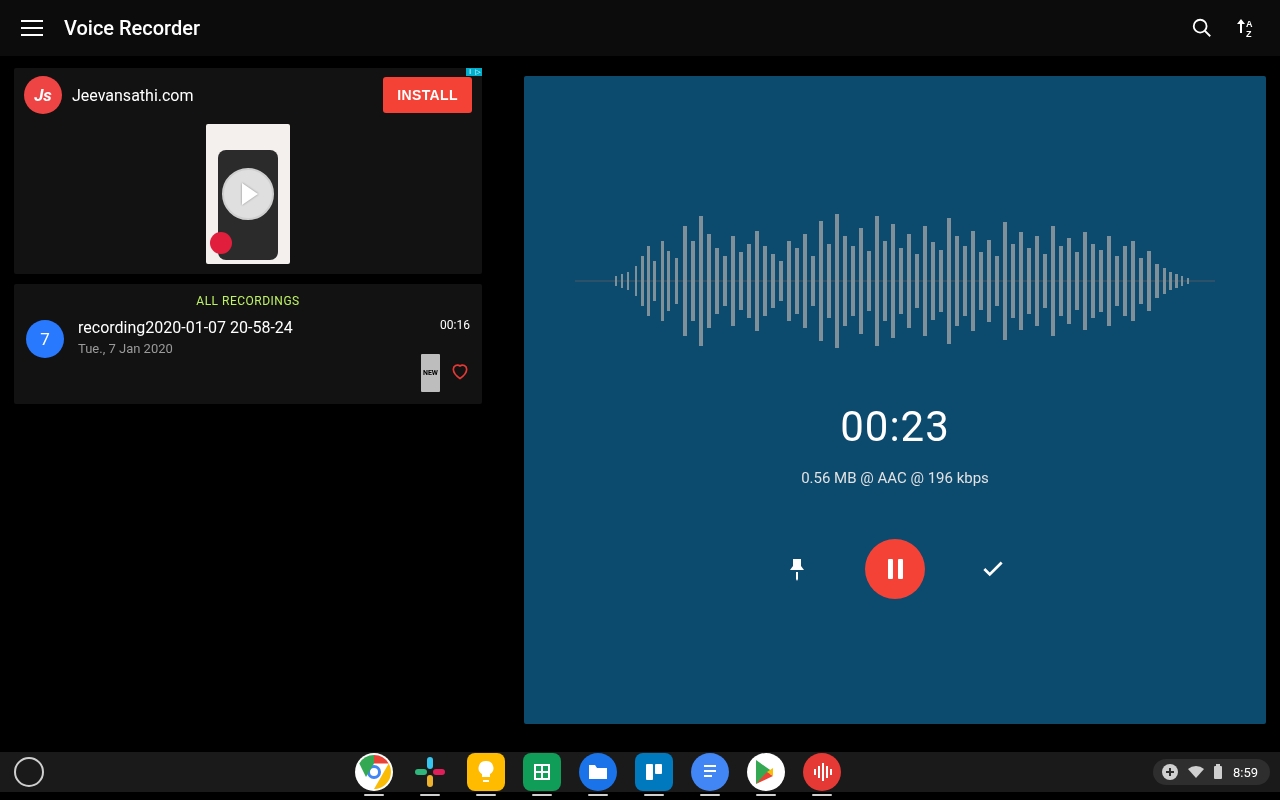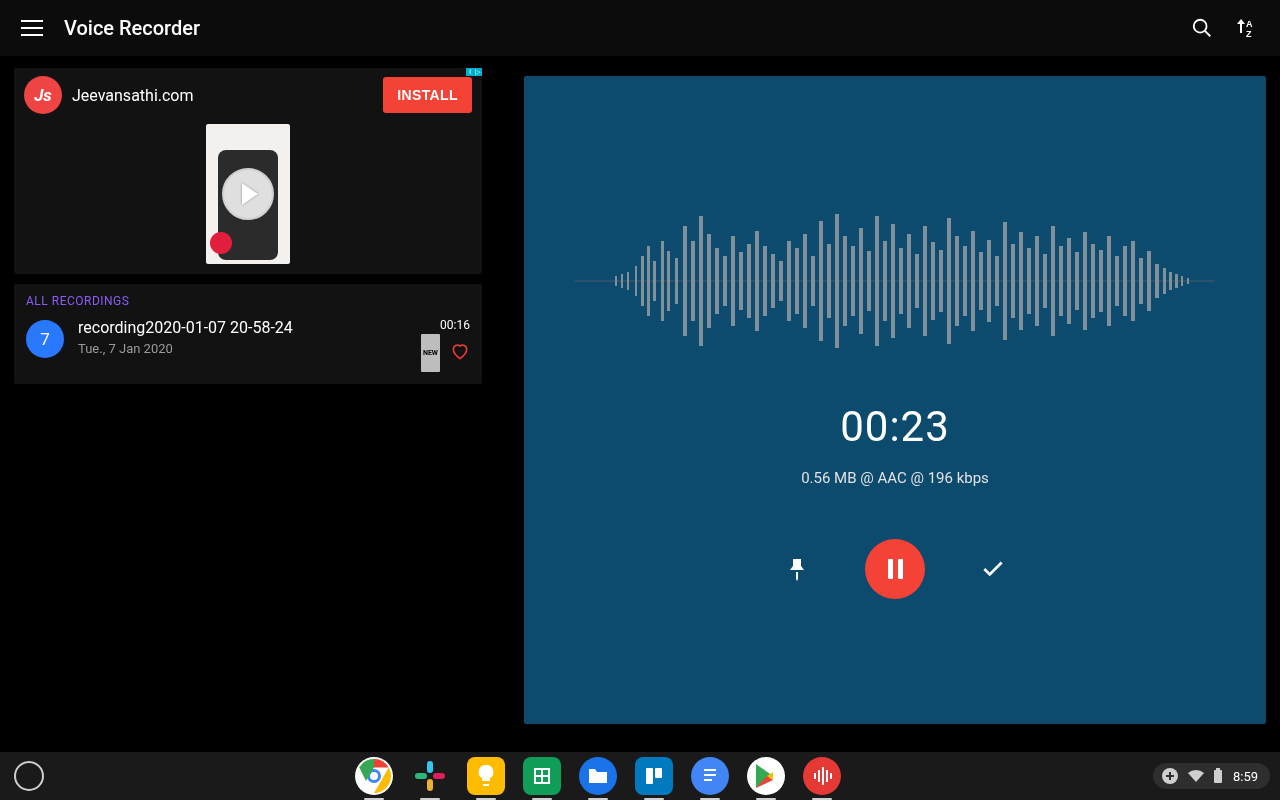--- a/index.html
+++ b/index.html
@@ -19,43 +19,43 @@
   .ad-row { display:flex; align-items:center; gap:10px; }
   .ad-logo { width:38px; height:38px; border-radius:50%; background:#ef4444; display:flex; align-items:center; justify-content:center; font-style:italic; font-weight:700; font-size:17px; color:#fff; }
   .ad-name { font-size:16px; color:#fff; }
   .ad-install { margin-left:auto; background:#f44336; color:#fff; font-weight:600; font-size:14px; letter-spacing:0.4px; padding:10px 14px; border:none; border-radius:3px; cursor:pointer; }
   .ad-media { margin:10px auto 0 auto; width:84px; height:140px; background:#f3f0ee; border-radius:2px; position:relative; display:flex; align-items:center; justify-content:center; }
   .ad-media .phone { position:absolute; top:26px; width:60px; height:110px; background:#2b2b2b; border-radius:8px; }
   .ad-media .playcircle { position:relative; width:52px; height:52px; border-radius:50%; background:rgba(255,255,255,0.85); display:flex; align-items:center; justify-content:center; border:2px solid #cfcfcf; }
   .ad-media .tri { width:0; height:0; border-left:16px solid #fff; border-top:11px solid transparent; border-bottom:11px solid transparent; margin-left:4px; filter:drop-shadow(0 0 1px #888);}
   .ad-media .dot { position:absolute; left:4px; bottom:10px; width:22px; height:22px; border-radius:50%; background:#e11e3c; }
   .list-card { background:#121212; border-radius:2px; padding:10px 12px 12px 12px; }
-  .list-header { color:#8b5cf6; font-size:12px; letter-spacing:0.5px; margin-bottom:10px; }
+  .list-header { color:#bef264; font-size:12px; letter-spacing:0.5px; margin-bottom:10px;text-align:center; }
   .rec-item { display:flex; align-items:flex-start; gap:14px; position:relative; }
   .rec-badge { width:38px; height:38px; border-radius:50%; background:#2979ff; color:#fff; display:flex; align-items:center; justify-content:center; font-size:17px; margin-top:2px;}
   .rec-texts { display:flex; flex-direction:column; gap:4px; }
   .rec-title { font-size:16px; color:#fff; }
   .rec-date { font-size:13px; color:#9a9a9a; }
-  .rec-right { margin-left:auto; text-align:right; display:flex; flex-direction:column; align-items:flex-end; gap:2px; }
+  .rec-right { margin-left:auto; text-align:right; display:flex; flex-direction:column; align-items:flex-end; gap:22px; }
   .rec-dur { font-size:12px; color:#fff; }
   .rec-icons { display:flex; align-items:center; gap:10px; }
   .rec-new { font-size:7px; background:#bdbdbd; color:#000; padding:15px 2px; border-radius:1px; font-weight:700; }
   .panel { flex:1; background:#0c4a6e; border-radius:2px; margin-top:8px; margin-bottom:4px; display:flex; flex-direction:column; align-items:center; padding-top:110px; }
   .wave-wrap { width:640px; height:190px; position:relative; display:flex; align-items:center; justify-content:center; }
   .wave-wrap svg { width:100%; height:100%; }
   .timer { font-size:42px; font-weight:400; margin-top:26px; letter-spacing:1px; }
   .encinfo { font-size:15px; color:#e2e2e2; margin-top:18px; }
   .controls { margin-top:52px; display:flex; align-items:center; gap:48px; }
   .ctrl { width:40px; height:40px; display:flex; align-items:center; justify-content:center; cursor:pointer; }
   .pause-btn { width:60px; height:60px; border-radius:50%; background:#f44336; display:flex; align-items:center; justify-content:center; cursor:pointer; }
   .pause-btn .bars { display:flex; gap:5px; }
   .pause-btn .bars div { width:5px; height:20px; background:#fff; border-radius:1px; }
 
   
-  .taskbar { width:1280px; height:48px; background:#1a1a1a; display:flex; align-items:center; padding:0 10px; }
+  .taskbar { width:1280px; height:40px; background:#1a1a1a; display:flex; align-items:center; padding:0 10px; }
   .launcher { width:30px; height:30px; border-radius:50%; border:2px solid #cfcfcf; cursor:pointer; margin-left:4px; }
   .task-center { flex:1; display:flex; justify-content:center; gap:18px; align-items:center; }
   .task-icon { width:38px; height:38px; border-radius:50%; display:flex; align-items:center; justify-content:center; cursor:pointer; position:relative; }
   .task-icon.active::after { content:""; position:absolute; bottom:-5px; width:20px; height:2px; background:#cfcfcf; border-radius:1px; }
   .tray { display:flex; align-items:center; gap:8px; background:#2e2e2e; border-radius:18px; padding:4px 12px 4px 8px; }
   .tray svg { display:block; }
   .tray .time { font-size:13px; color:#fff; margin-left:2px; }
 
   
   .dock-chrome { background:#fff; }

